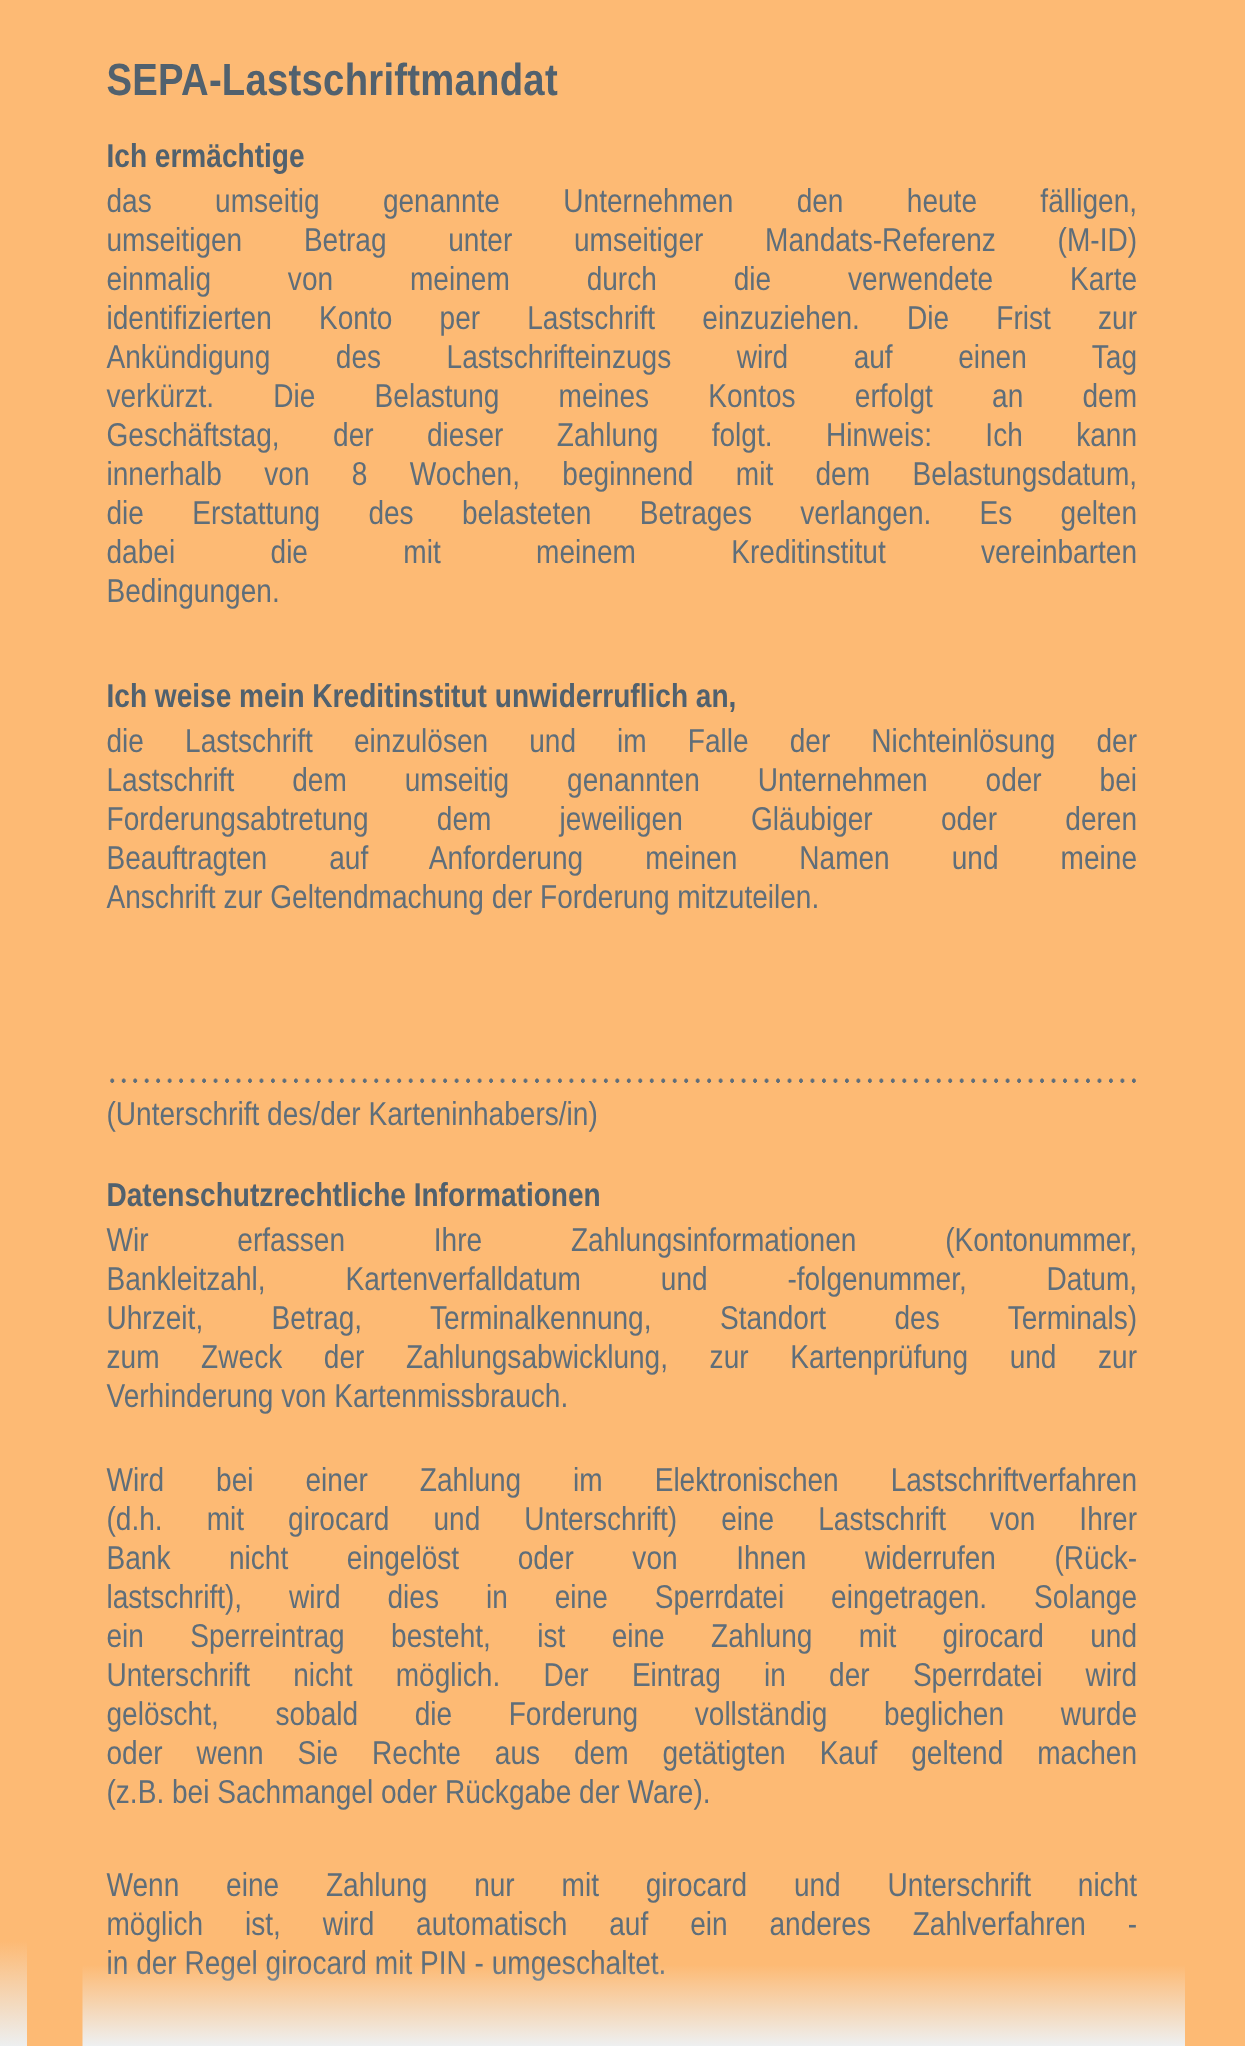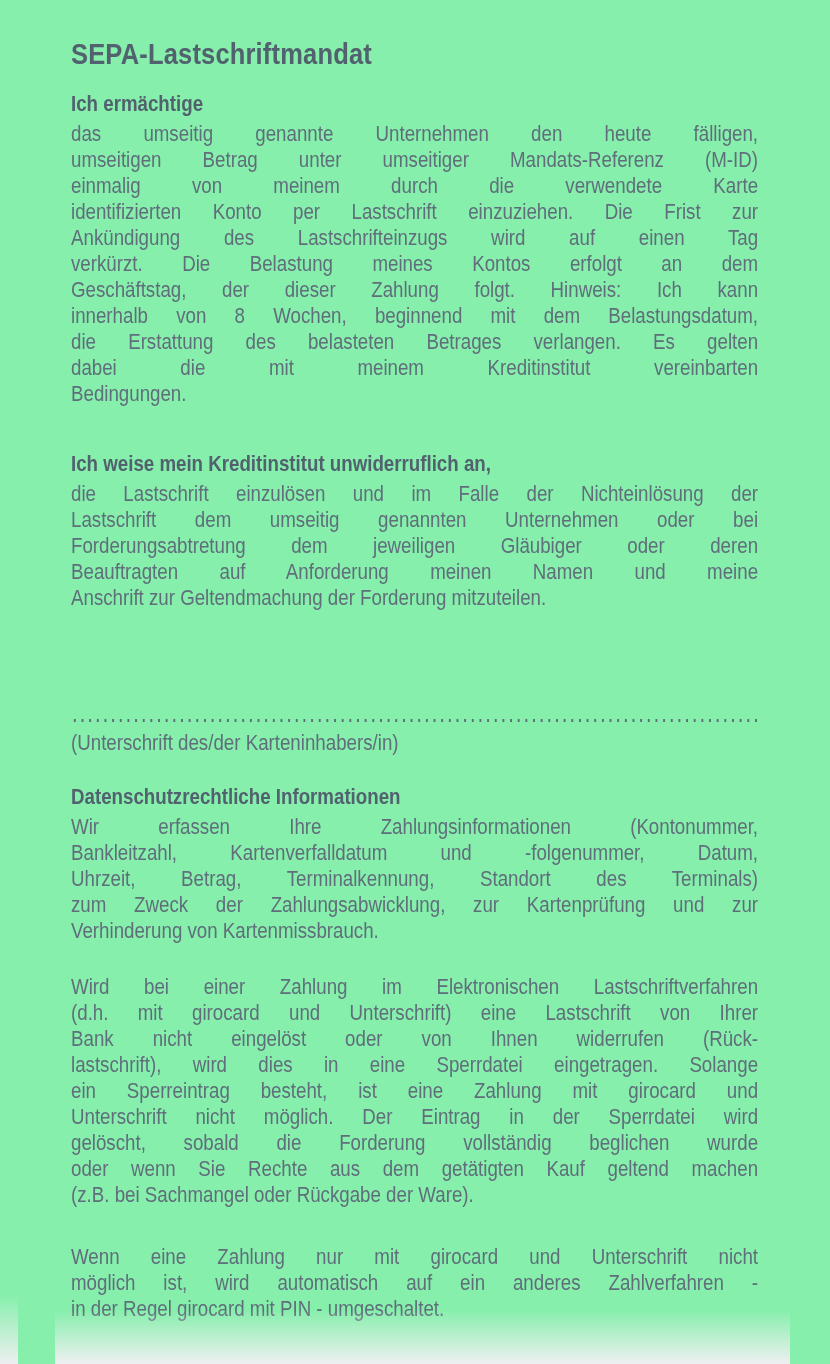--- a/index.html
+++ b/index.html
@@ -4,21 +4,21 @@
 <style>
   html, body { margin: 0; padding: 0; background: #ffffff; }
   body {
     width: 830px; height: 1364px;
     font-family: "Liberation Sans", sans-serif;
     position: relative; overflow: hidden;
   }
   .sheet {
     position: relative;
     width: 830px; height: 1364px;
-    background: #86efac;
+    background: #fdba74;
   }
   .content {
     position: absolute; left: 71px; top: 0;
     width: 687px; padding-top: 37px;
   }
   
   .squeeze {
     width: 808px;
     transform: scaleX(0.8503);
     transform-origin: 0 0;

